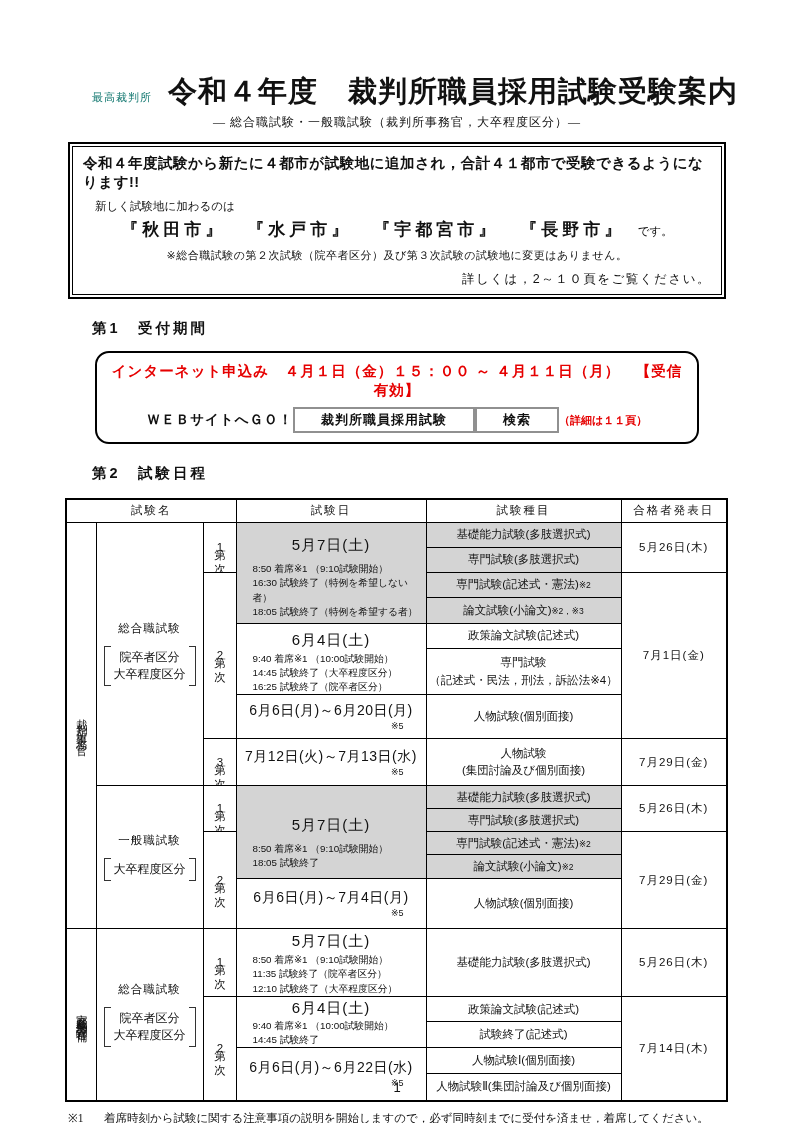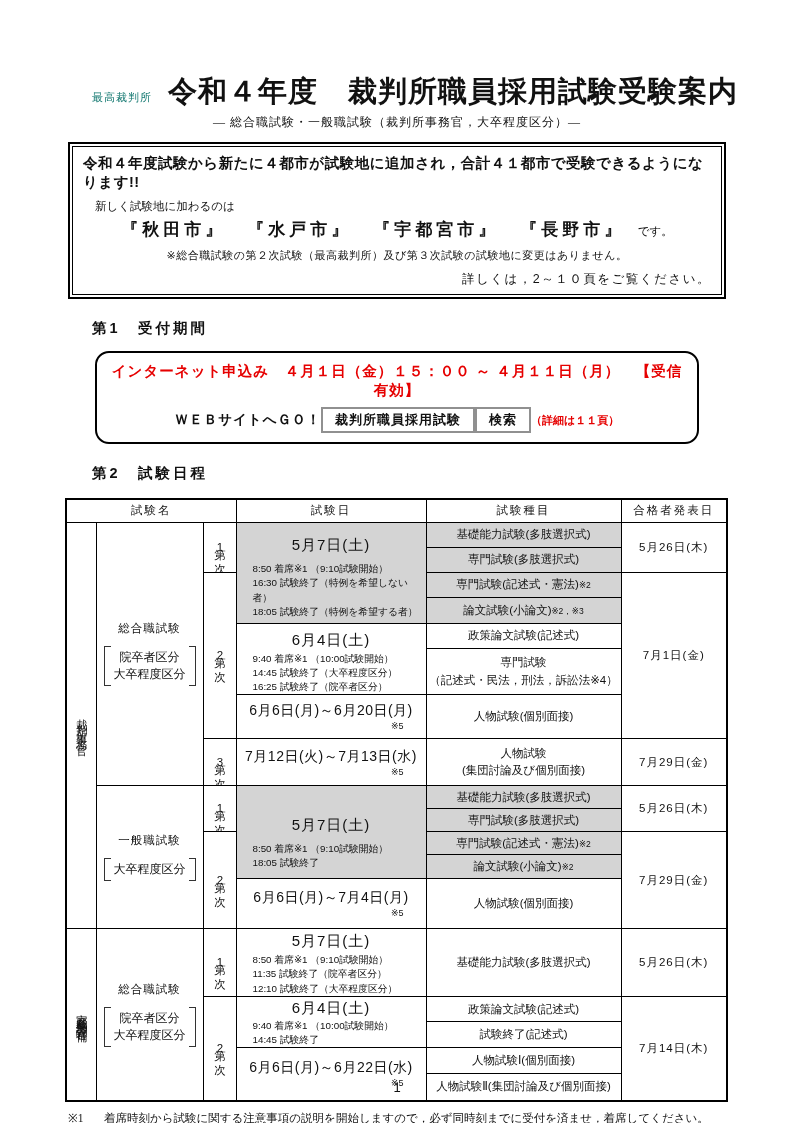--- a/index.html
+++ b/index.html
@@ -23,21 +23,21 @@
   .cities-suffix { font-size:11.5px; margin-left:8px; }
   .notice-caution { text-align:center; font-size:11px; margin-top:7px; letter-spacing:0.5px; }
   .notice-more { text-align:right; font-size:12.5px; margin-top:8px; letter-spacing:1.5px; }
   
   .sec-heading { font-size:14.5px; font-weight:bold; margin:20px 0 0 92px; letter-spacing:3px; }
   
   .apply-box { margin:13px 95px 0 95px; border:2px solid #000; border-radius:14px; padding:9px 8px 9px 8px; }
   .apply-line { color:var(--accent-red,#e60000); font-weight:bold; font-size:14.5px; text-align:center; letter-spacing:1px; }
   .web-line { display:flex; align-items:center; justify-content:center; margin-top:7px; }
   .web-go { font-size:13.5px; font-weight:bold; letter-spacing:1px; }
-  .search-term-box, .search-btn-box { border:2px solid #909090; padding:2px 12px; font-size:13px; font-weight:bold; letter-spacing:1px; }
+  .search-term-box, .search-btn-box { border:2px solid #909090; padding:2px 26px; font-size:13px; font-weight:bold; letter-spacing:1px; }
   .search-detail { color:var(--accent-red,#e60000); font-size:11px; font-weight:bold; }
   
   table.schedule { border-collapse:collapse; margin:15px 0 0 65px; table-layout:fixed; }
   table.schedule td { border:1px solid #000; text-align:center; vertical-align:middle; padding:0; font-size:11.5px; overflow:hidden; }
   table.schedule { border:2px solid #000; }
   td.h { font-size:13px; letter-spacing:2px; }
   tr.hrow { height:23px; }
   td.gray { background:var(--cell-gray,#d4d4d4); }
   td.cat { writing-mode:vertical-rl; text-orientation:upright; font-size:13px; letter-spacing:5px; }
   td.cat2 { letter-spacing:2px; font-size:12.5px; }
@@ -78,21 +78,21 @@
   <div class="subtitle">― 総合職試験・一般職試験（裁判所事務官，大卒程度区分）―</div>
 
   <div class="notice-outer">
     <div class="notice-inner">
       <div class="notice-line1">令和４年度試験から新たに４都市が試験地に追加され，合計４１都市で受験できるようになります!!</div>
       <div class="notice-line2">新しく試験地に加わるのは</div>
       <div class="notice-cities">
         <span class="cities-main">『秋田市』　『水戸市』　『宇都宮市』　『長野市』</span>
         <span class="cities-suffix">です。</span>
       </div>
-      <div class="notice-caution">※総合職試験の第２次試験（最高裁判所）及び第３次試験の試験地に変更はありません。</div>
+      <div class="notice-caution">※総合職試験の第２次試験（院卒者区分）及び第３次試験の試験地に変更はありません。</div>
       <div class="notice-more">詳しくは，2～１０頁をご覧ください。</div>
     </div>
   </div>
 
   <div class="sec-heading">第1　受付期間</div>
 
   <div class="apply-box">
     <div class="apply-line">インターネット申込み　４月１日（金）１５：００ ～ ４月１１日（月）　【受信有効】</div>
     <div class="web-line">
       <span class="web-go">ＷＥＢサイトへＧＯ！</span>

